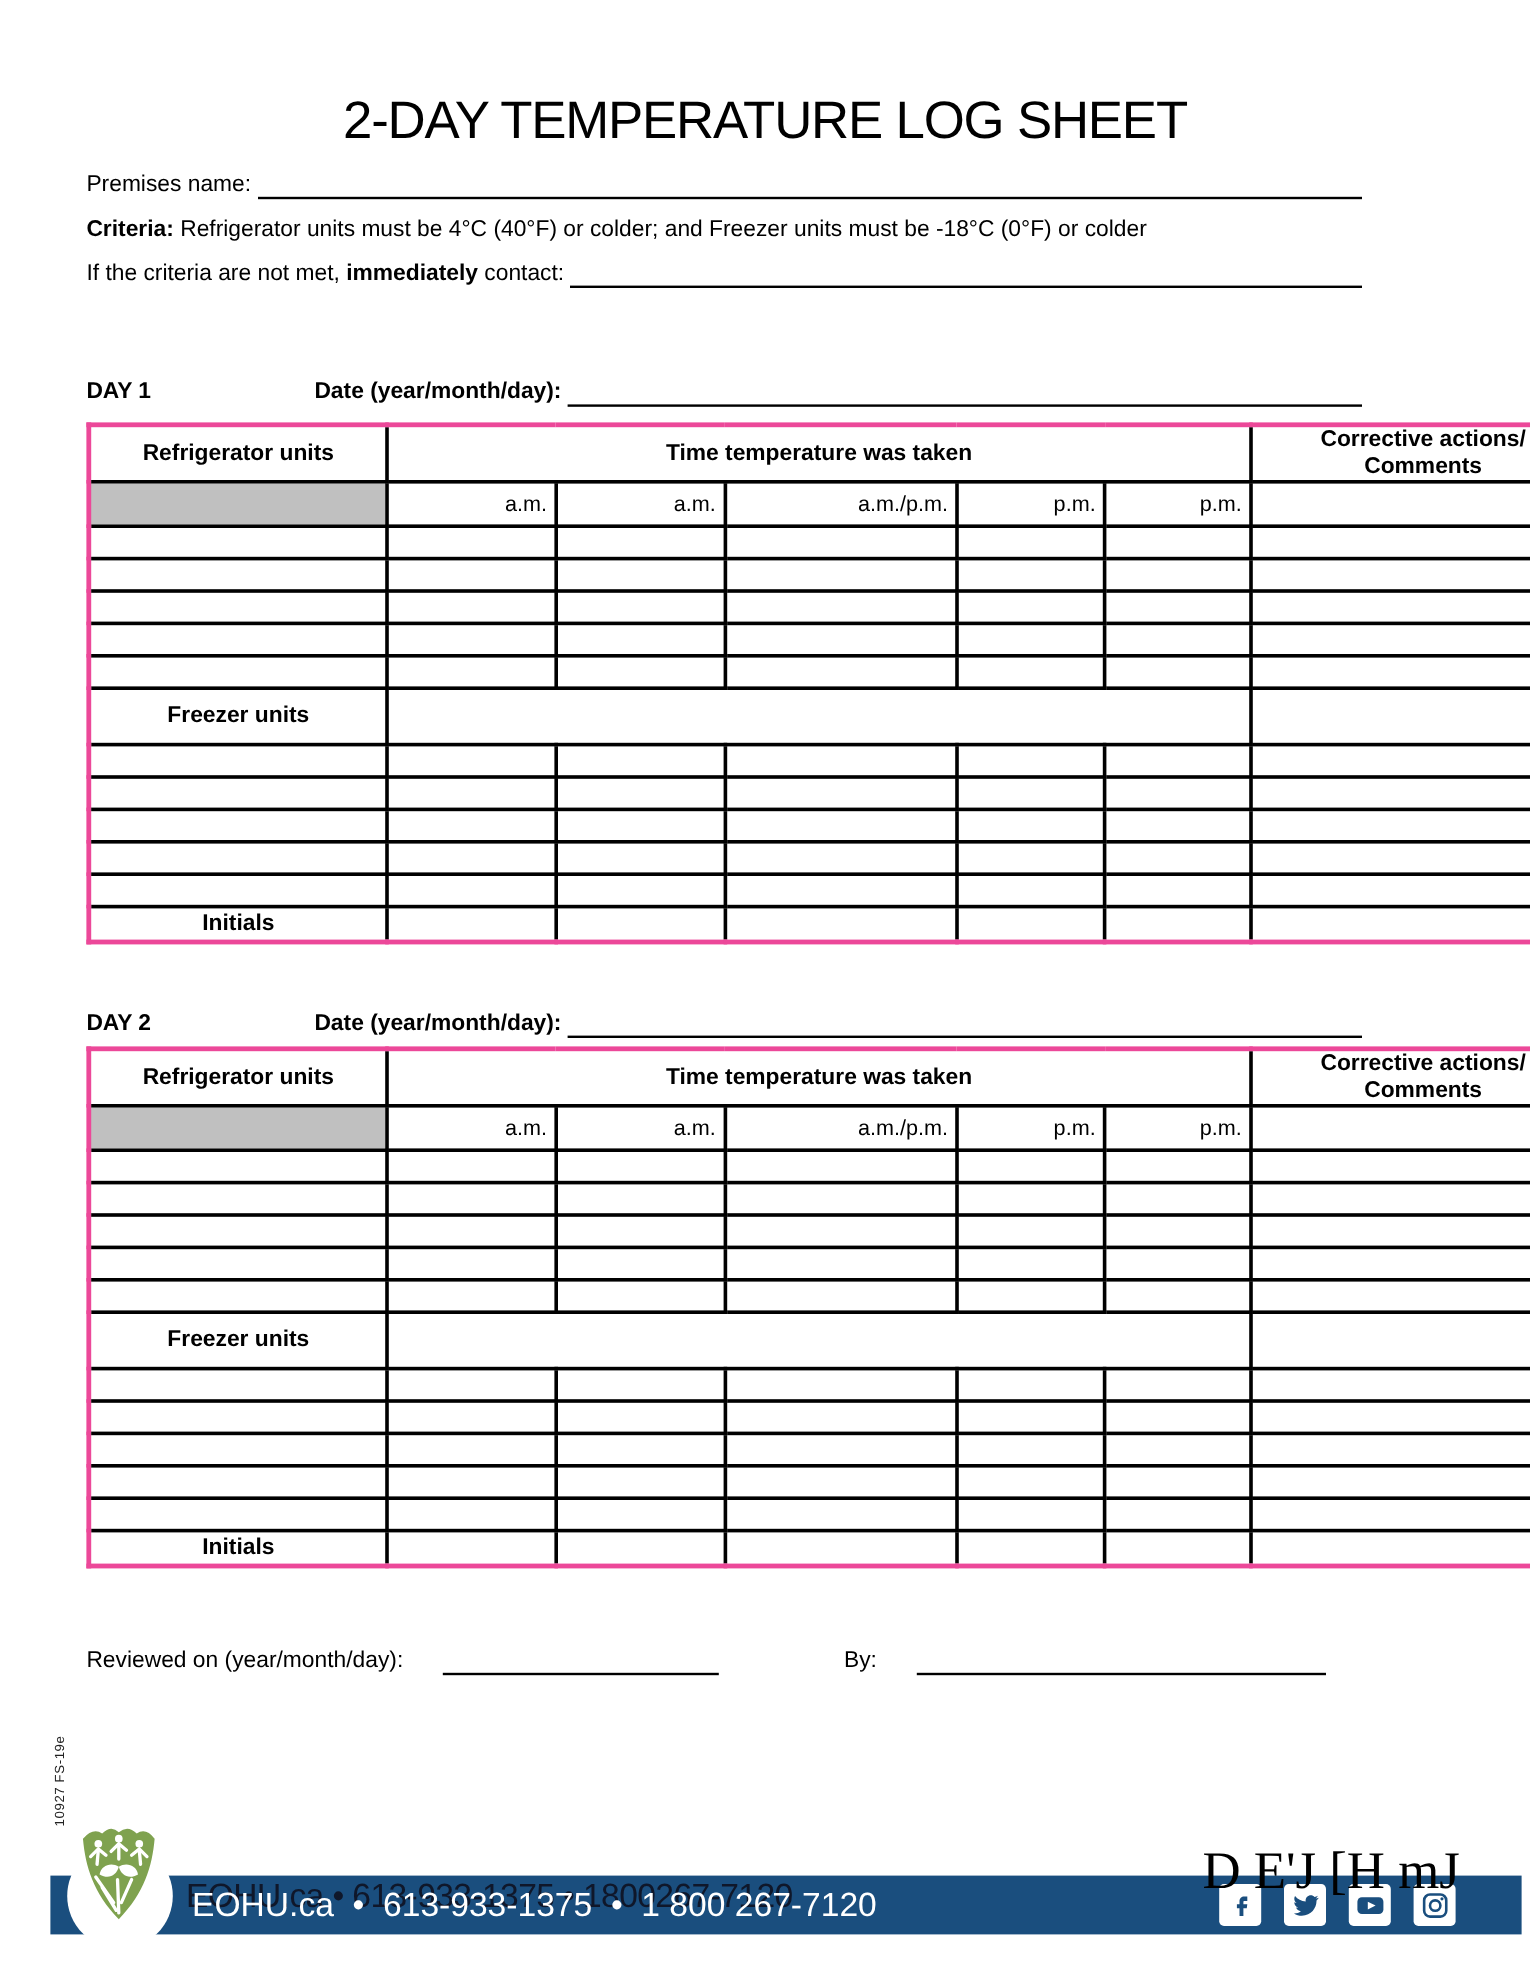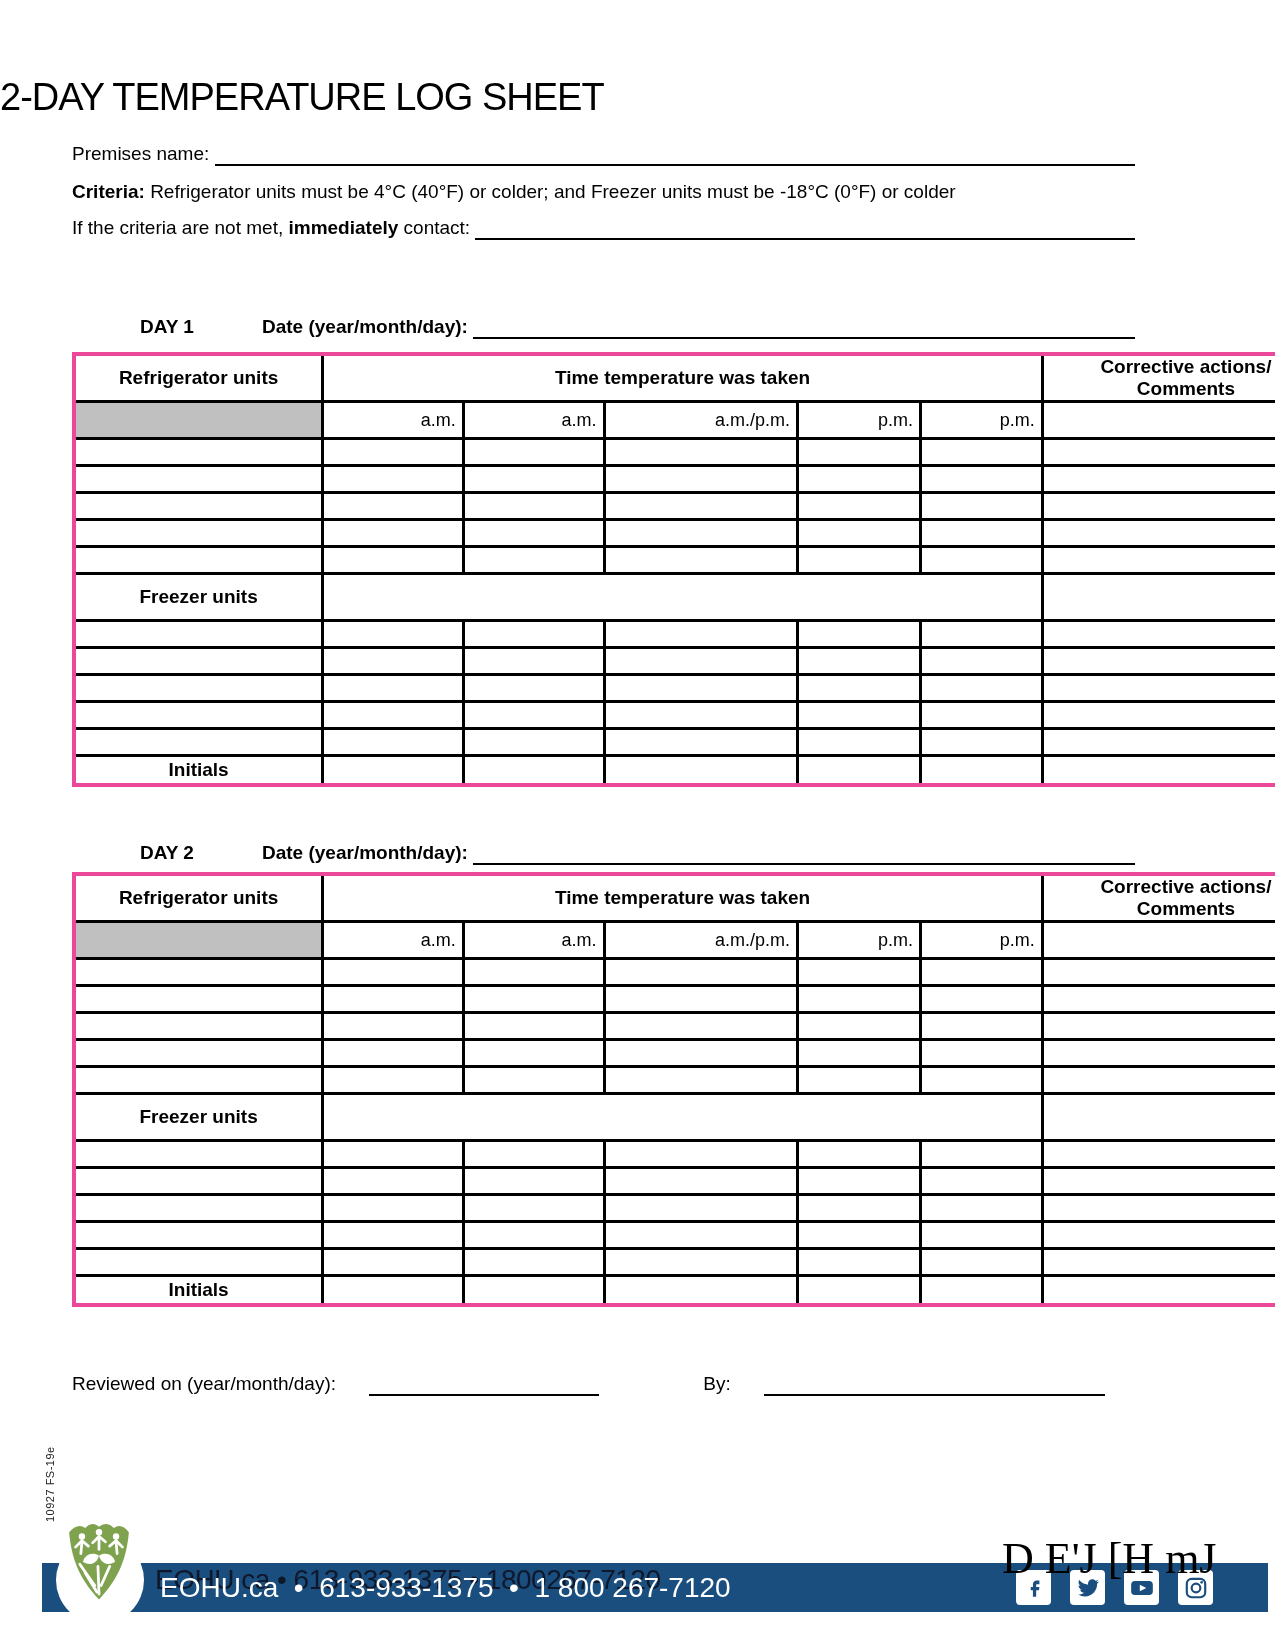--- a/index.html
+++ b/index.html
@@ -3,35 +3,35 @@
 <meta charset="utf-8">
 <style>
   html,body{margin:0;padding:0;background:#fff;}
   #page{
     position:relative;width:1275px;height:1650px;background:#fff;
     font-family:"Liberation Sans",sans-serif;color:#000;overflow:hidden;
   }
   .abs{position:absolute;}
   .b{font-weight:bold;}
   .doc-title{
-    left:0;top:76px;width:1275px;
-    font-size:38px;font-weight:400;letter-spacing:-1px;
+    left:0;top:76px;width:1275px;text-align:center;
+    font-size:44px;font-weight:400;letter-spacing:-1px;
   }
   .fieldrow{
     left:72px;width:1063px;height:24px;display:flex;align-items:flex-end;
     font-size:19px;line-height:24px;white-space:pre;
   }
   .line{flex:1;border-bottom:2px solid #000;height:22px;min-width:30px;}
   .line.fixed{flex:0 0 auto;}
   .gap{flex:0 0 auto;}
   .cb{
     display:inline-block;width:15px;height:15px;border:2px solid #000;
     margin:0 7px -1px 8px;background:#fff;
   }
-  .daylbl{flex:0 0 190px;text-align:center;}
+  .daylbl{flex:0 0 190px;}
   
   .tablewrap{left:72px;width:1072px;}
   table.logtable{
     border-collapse:collapse;width:1260px;table-layout:fixed;
     border:4px solid #ec4899;
   }
   table.logtable td{
     border:3px solid #000;padding:0 6px;font-size:18px;overflow:hidden;
     background:#fff;
   }

